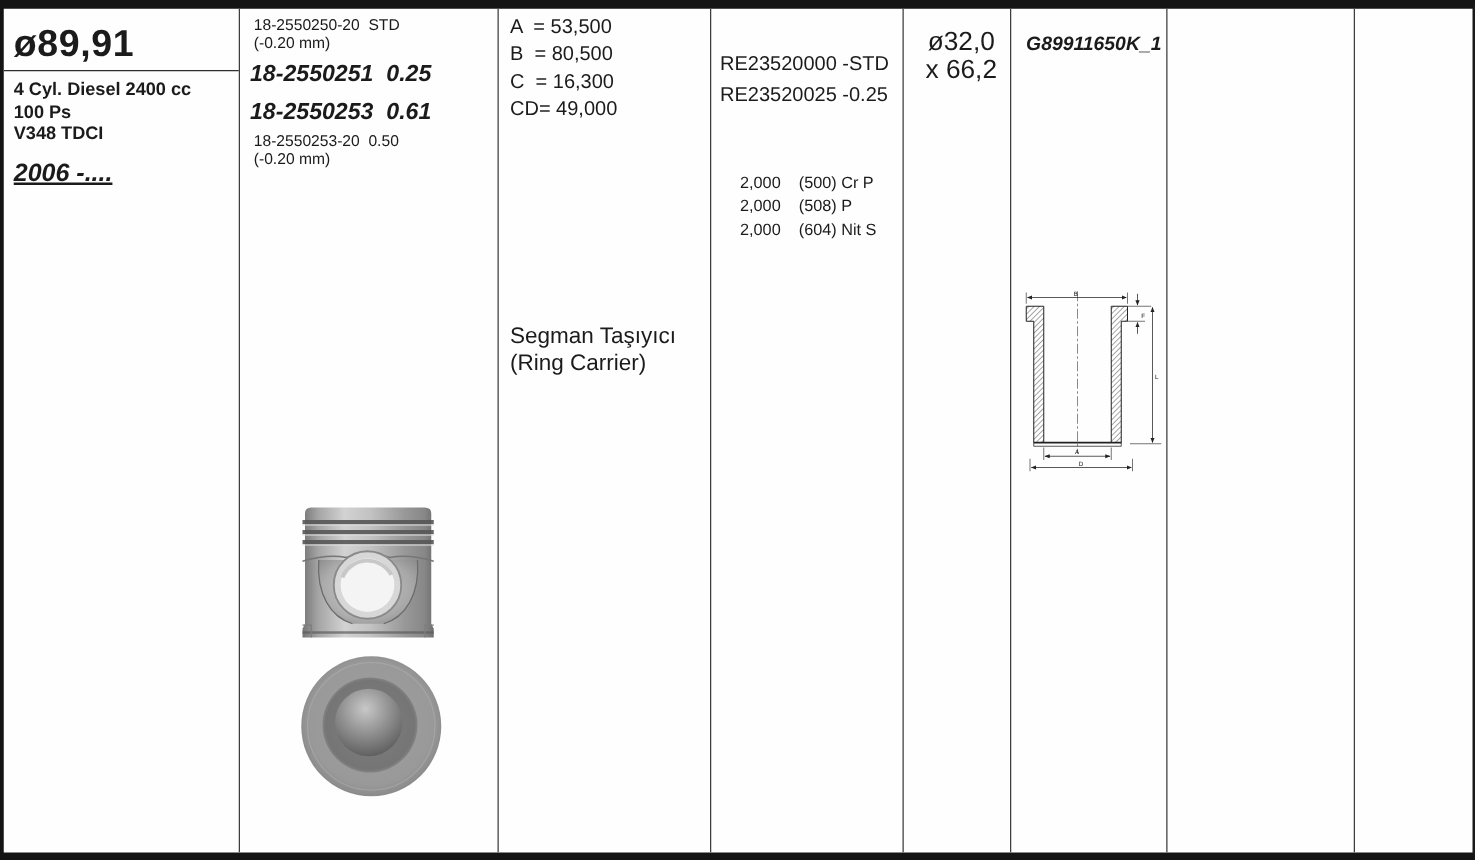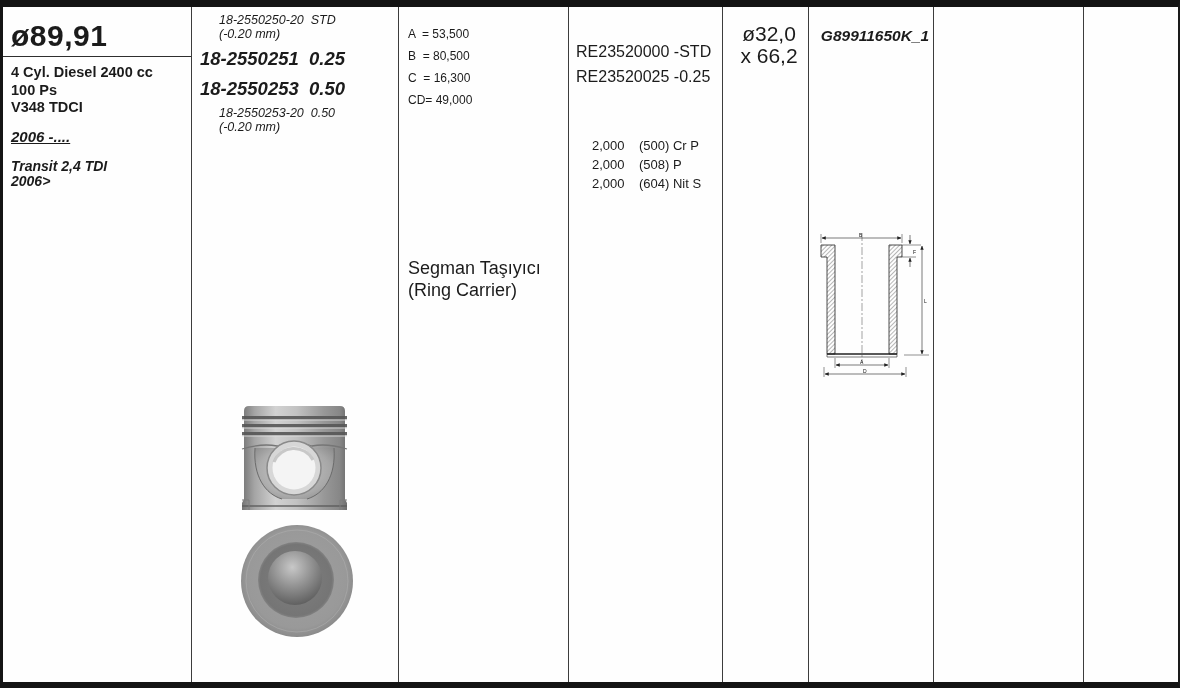--- a/index.html
+++ b/index.html
@@ -12,33 +12,33 @@
   }
   .grid { display:flex; height:675px; }
   .cell { position:relative; border-right:1px solid #3d3d3d; height:100%; }
   .c1{width:189px} .c2{width:207px} .c3{width:170px} .c4{width:154px}
   .c5{width:86px}  .c6{width:125px} .c7{width:150px} .c8{flex:1; border-right:none;}
 
   
   .bore-block { padding:12px 8px 5px 8px; border-bottom:1.5px solid #2e2e2e; height:50px; }
   .bore { font-size:30px; font-weight:700; letter-spacing:.5px; }
   .engine { padding:7px 8px 0 8px; font-size:14.5px; line-height:17.5px;font-weight:bold; }
-  .years  { margin:11px 8px 0 8px; font-style:italic; font-weight:600; font-size:15px;
+  .years  { margin:11px 8px 0 8px; font-style:italic; font-weight:600; font-size:20px;
             text-decoration:underline; width:max-content; }
   .models { margin:14px 8px 0 8px; font-style:italic; font-weight:600; font-size:14px; line-height:15px; }
 
   
   .pn-lg { margin-left:8px; font-style:italic; font-weight:600; font-size:18.5px; line-height:20px; white-space:pre; }
-  .pn-sm { margin-left:27px; font-style:italic; font-weight:500; font-size:12.5px; line-height:14px; white-space:pre; }
+  .pn-sm { margin-left:11px; font-weight:500; font-size:12.5px; line-height:14px; white-space:pre; }
   .mt16{margin-top:16px} .mt10{margin-top:10px} .mt8{margin-top:8px} .mt7{margin-top:7px} .mt6{margin-top:6px}
   .piston-side { position:absolute; left:45px; top:397px; }
   .piston-top  { position:absolute; left:46px; top:514px; }
 
   
-  .dims { padding:16px 0 0 9px; font-size:12px; line-height:22px; }
+  .dims { padding:4px 0 0 9px; font-size:16px; line-height:22px; }
   .dim-row { white-space:pre; }
   .ring-carrier { position:absolute; top:250px; left:9px; font-size:18px; line-height:22px; }
 
   
   .re-codes { padding:32px 0 0 7px; font-size:16px; line-height:25px; }
   .re-row { white-space:pre; }
   .ring-specs { position:absolute; top:129px; left:23px; font-size:13px; line-height:19px; }
   .spec-row { white-space:pre; }
 
   
@@ -59,31 +59,27 @@
     <div class="cell c1">
       <div class="bore-block">
         <span class="bore">ø89,91</span>
       </div>
       <div class="engine">
         <div>4 Cyl. Diesel 2400 cc</div>
         <div>100 Ps</div>
         <div>V348 TDCI</div>
       </div>
       <div class="years">2006 -....</div>
-      <div class="models">
-        <div>Transit 2,4 TDI</div>
-        <div>2006&gt;</div>
-      </div>
     </div>
 
     <div class="cell c2">
       <div class="pn-sm mt6">18-2550250-20  STD</div>
       <div class="pn-sm">(-0.20 mm)</div>
       <div class="pn-lg mt8">18-2550251  0.25</div>
-      <div class="pn-lg mt10">18-2550253  0.50</div>
+      <div class="pn-lg mt10">18-2550253  0.61</div>
       <div class="pn-sm mt7">18-2550253-20  0.50</div>
       <div class="pn-sm">(-0.20 mm)</div>
 
       <svg class="piston-side" width="115" height="110" viewBox="0 0 115 110">
         <defs>
           <linearGradient id="pbody" x1="0" y1="0" x2="1" y2="0">
             <stop offset="0" stop-color="#757575"></stop>
               <stop offset="0.12" stop-color="#a5a5a5"></stop>
             <stop offset="0.32" stop-color="#d2d2d2"></stop>
               <stop offset="0.52" stop-color="#c2c2c2"></stop>

